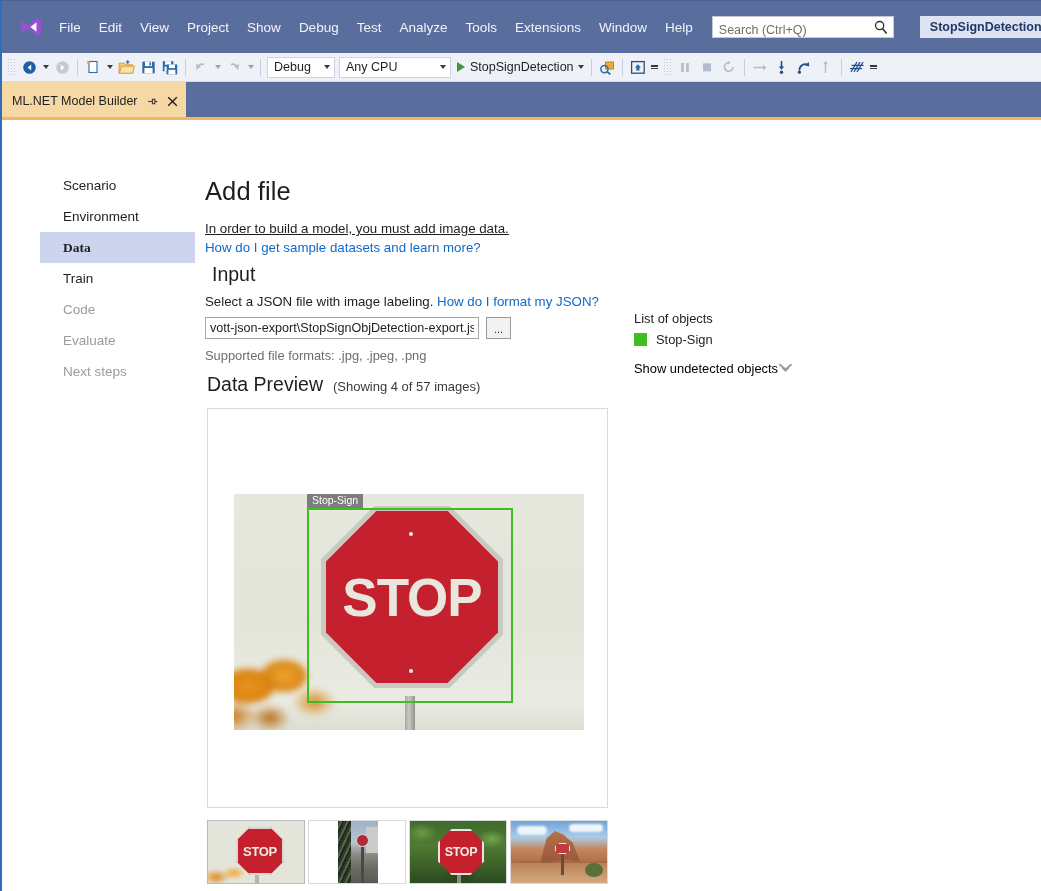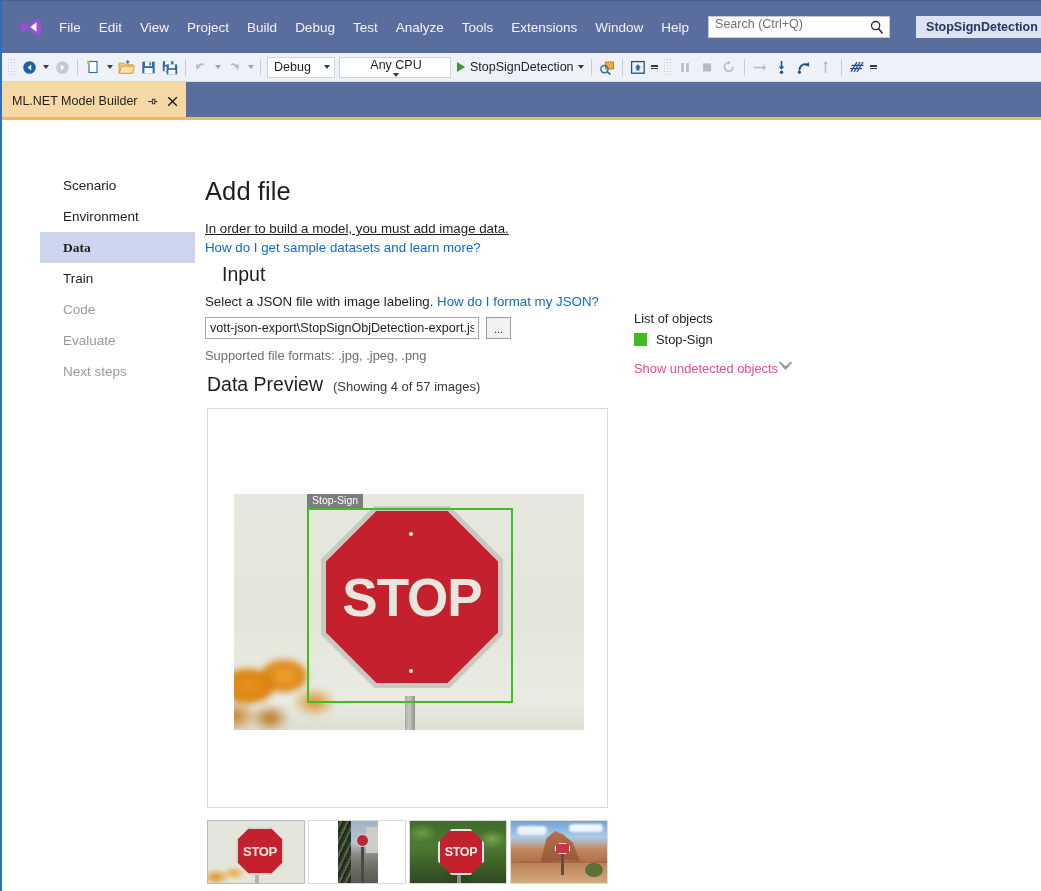--- a/index.html
+++ b/index.html
@@ -39,21 +39,21 @@
     padding: 3px 9px;
     white-space: nowrap;
     cursor: default;
   }
 
   .search-wrap {
     margin-left: 10px;
     width: 205px; height: 22px;
     background: #ffffff;
     border: 1px solid #c4c8d4;
-    display: flex; align-items: flex-start;
+    display: flex; align-items: flex-end;
     position: relative;
   }
   .search-wrap input {
     border: none; outline: none;
     font-family: "Liberation Sans", sans-serif;
     font-size: 12.5px;
     color: #5a5a5a;
     width: 180px;
     padding: 0 6px;
     background: transparent;
@@ -110,21 +110,21 @@
     border: 1px solid #cdd3e0;
     display: flex; align-items: center;
     justify-content: space-between;
     font-size: 12.5px;
     color: #1e1e1e;
     padding: 0 4px 0 6px;
     margin: 0 2px;
     cursor: default;
   }
   .tb-combo.debug { width: 68px; }
-  .tb-combo.cpu { width: 112px; flex-direction: column; }
+  .tb-combo.cpu { width: 112px; }
   .tb-run {
     display: flex; align-items: center;
     font-size: 12.5px; color: #1e1e1e;
     padding: 0 2px 0 4px;
     cursor: default;
     white-space: nowrap;
   }
   .tri-right {
     width: 0; height: 0;
     border-left: 8px solid #3a9a3a;
@@ -225,21 +225,21 @@
     color: #0e69c8;
     font-size: 13.3px;
     text-decoration: none;
     cursor: pointer;
   }
   .lead-link { position: absolute; left: 0; top: 120px; }
 
   h2.sect {
     margin: 0;
     position: absolute;
-    left: 17px; top: 143px;
+    left: 7px; top: 143px;
     font-size: 19.5px;
     font-weight: normal;
     color: #1e1e1e;
   }
   .sub {
     position: absolute;
     left: 0; top: 174px;
     font-size: 13.3px;
     color: #1e1e1e;
     white-space: nowrap;
@@ -487,23 +487,23 @@
   .obj-row {
     display: flex; align-items: center; gap: 9px;
     margin-bottom: 14px;
   }
   .swatch {
     width: 13px; height: 13px;
     background: #3fbf1f;
   }
   .obj-name { font-size: 12.9px; color: #1e1e1e; }
   .undetected {
-    display: flex; align-items: flex-start; 
+    display: flex; align-items: center; 
     font-size: 12.9px;
-    color: #ec4899;
+    color: #000000;
     cursor: pointer;
   }
   .chev {
     color: #9b9b9b;
     font-size: 11px;
   }
 
   
   .footer {
     position: absolute;
@@ -526,21 +526,21 @@
       <svg width="22" height="20" viewBox="0 0 22 20">
         <path d="M16.5 1.2 L21 3.3 V16.7 L16.5 18.8 L8.6 11.3 L3.2 15.2 L0.9 14.1 V5.9 L3.2 4.8 L8.6 8.7 Z" fill="#9b4fd1"></path>
         <path d="M16.5 5.3 V14.7 L10.4 10 Z" fill="#ffffff" opacity=".95"></path>
       </svg>
     </div>
 
     <div class="menu-item">File</div>
     <div class="menu-item">Edit</div>
     <div class="menu-item">View</div>
     <div class="menu-item">Project</div>
-    <div class="menu-item">Build</div>
+    <div class="menu-item">Show</div>
     <div class="menu-item">Debug</div>
     <div class="menu-item">Test</div>
     <div class="menu-item">Analyze</div>
     <div class="menu-item">Tools</div>
     <div class="menu-item">Extensions</div>
     <div class="menu-item">Window</div>
     <div class="menu-item">Help</div>
 
     <div class="search-wrap">
       <input type="text" placeholder="Search (Ctrl+Q)" style="">

